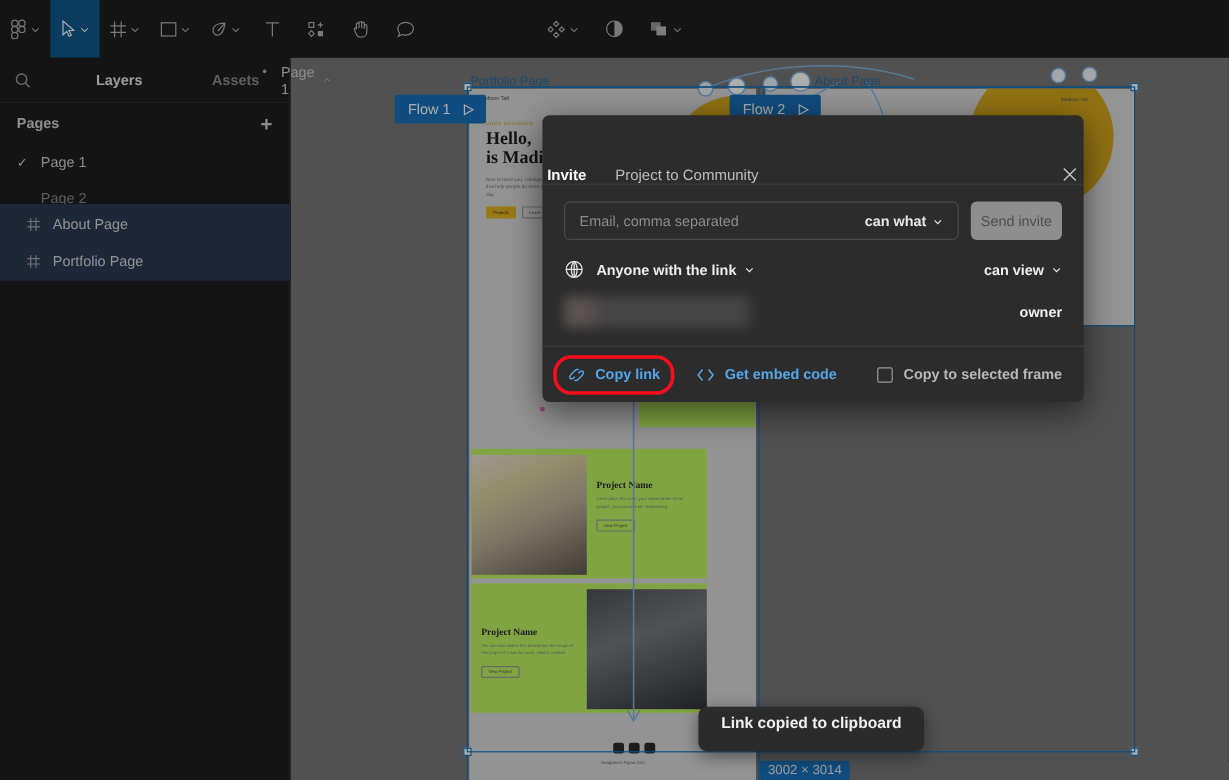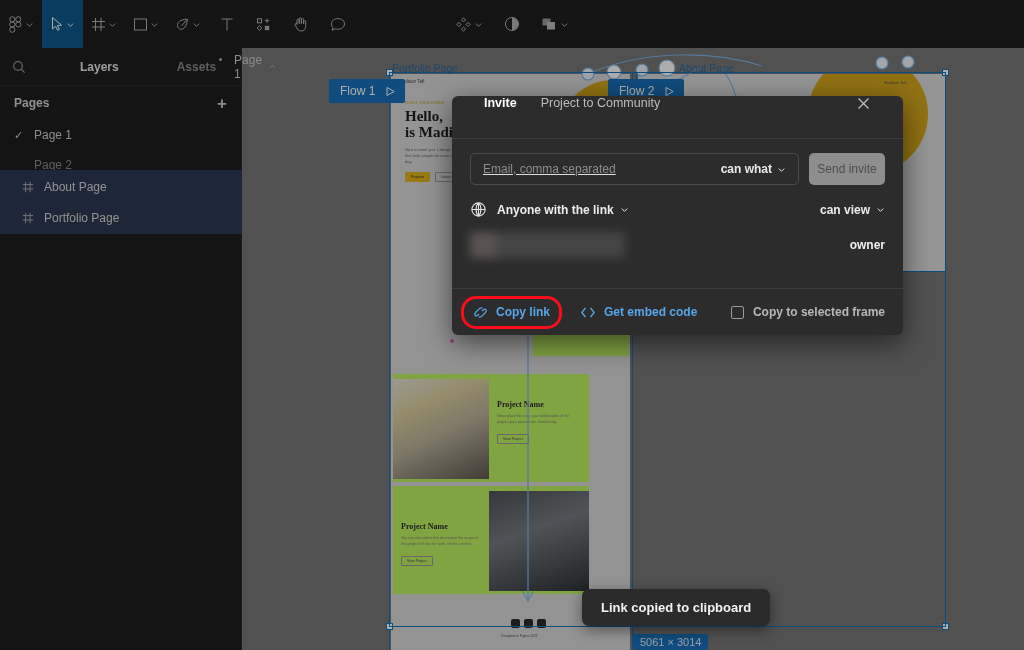--- a/index.html
+++ b/index.html
@@ -119,35 +119,35 @@
   }
 
   
   .modal {
     position: absolute; left: 452px; top: 96px; width: 451px; height: 239px;
     background: #2c2c2c; border-radius: 6px; z-index: 60;
     box-shadow: 0 8px 28px rgba(0,0,0,.55);
     display: flex; flex-direction: column;
   }
   .modal-head {
-    height: 43px; display: flex; align-items: flex-start; padding: 0 32px;
+    height: 58px; display: flex; align-items: flex-end; padding: 0 4px;
     border-bottom: 1px solid #3d3d3d; position: relative;
   }
   .mtab { font-size: 12.5px; color: #bdbdbd; margin-right: 24px; cursor: pointer; }
   .mtab.active { color: #ffffff; font-weight: bold; }
   .mclose { margin-left: auto; color: #c4c4c4; cursor: pointer; display:flex; }
   .modal-body { padding: 14px 18px 0 18px; flex: 1; }
   .invite-row { display: flex; gap: 10px; align-items: center; }
   .email-box {
     flex: 1; height: 32px; border: 1px solid #4a4a4a; border-radius: 5px;
     display: flex; align-items: center; padding: 0 12px; background: transparent;
   }
   .email-input {
     flex: 1; background: transparent; border: none; outline: none;
-    color: #e0e0e0; font-size: 12px; font-family: "Liberation Sans", sans-serif; text-decoration: underline;
+    color: #e0e0e0; font-size: 12px; font-family: "Liberation Sans", sans-serif;
   }
   .email-input::placeholder { color: #8d8d8d; }
   .perm-drop { font-size: 12px; color: #e8e8e8; font-weight: bold;
      display: flex; align-items: center; gap: 5px; cursor: pointer; }
   .send-btn {
     width: 76px; height: 32px; border-radius: 5px; background: #8e8e8e;
     color: #4e4e4e; font-size: 12px; display: flex; align-items: center;
     justify-content: center; border: none; cursor: pointer;
     font-family: "Liberation Sans", sans-serif;
   }
@@ -177,21 +177,21 @@
   .embed-wrap { margin-left: 18px; }
   .foot-check { margin-left: auto; display: flex; align-items: center; gap: 9px;
      cursor: pointer; }
   .cbox { width: 13px; height: 13px; border: 1.5px solid #9a9a9a; border-radius: 2px; }
   .cbox-lbl { font-size: 12px; color: #b8b8b8; font-weight: bold; }
 
   
   .toast {
     position: absolute; left: 582px; top: 589px; height: 37px;
     background: #2b2b2b; color: #f2f2f2; border-radius: 7px;
-    display: flex; align-items: center; padding: 0 19px;
+    display: flex; align-items: flex-end; padding: 16px 19px;
     font-size: 13px; font-weight: bold; z-index: 70;
     box-shadow: 0 4px 14px rgba(0,0,0,.45);
   }
 </style>
 </head>
 <body>
 
 <div id="app">
 
   <div class="canvas">
@@ -284,21 +284,21 @@
         <path d="M2 1.5 L9.2 5.5 L2 9.5 Z" fill="none" stroke="#ffffff" stroke-width="1"></path>
       </svg>
     </div>
     <div class="flow-badge" style="left:366px; top:31px;">
       <span>Flow 2</span>
       <svg width="11" height="11" viewBox="0 0 11 11">
         <path d="M2 1.5 L9.2 5.5 L2 9.5 Z" fill="none" stroke="#ffffff" stroke-width="1"></path>
       </svg>
     </div>
 
-    <div class="dim-badge" style="left:391px; top:586px;">5061 × 3014</div>
+    <div class="dim-badge" style="left:391px; top:586px;">3002 × 3014</div>
   </div>
 
   <div class="dim-overlay"></div>
 
   <div class="toolbar">
     <div class="tool">
       <svg width="15" height="17" viewBox="0 0 15 17">
         <g fill="none" stroke="#b3b3b3" stroke-width="1">
           <circle cx="4.3" cy="3.3" r="2.6"></circle>
             <circle cx="10.3" cy="3.3" r="2.6"></circle>

